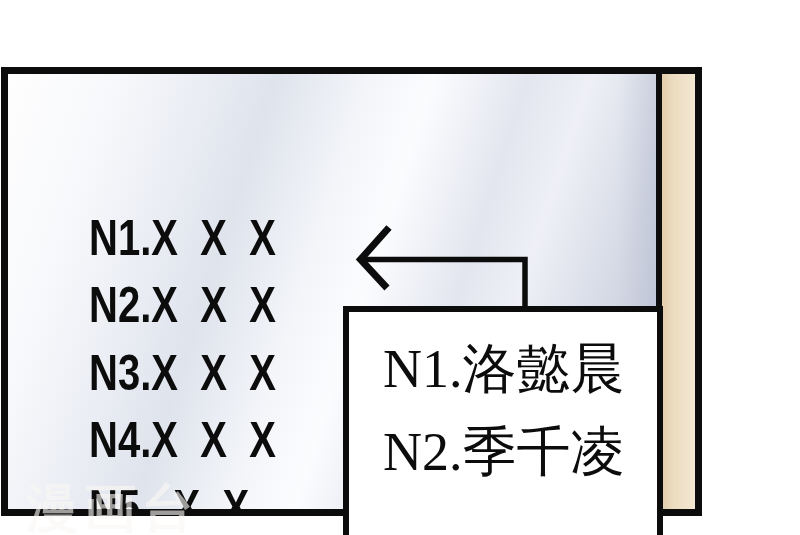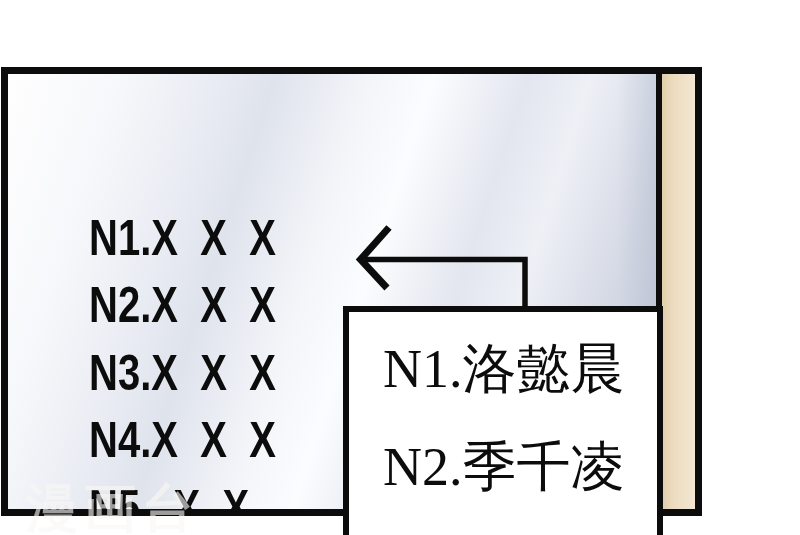--- a/index.html
+++ b/index.html
@@ -96,21 +96,21 @@
     z-index: 3;
     padding: 30px 0 0 34px;
   }
   .callout-row {
     font-family: "Liberation Serif", "DejaVu Serif", serif;
     font-size: 54px;
     line-height: 1;
     color: #0c0c0c;
     white-space: nowrap;
   }
-  .callout-row + .callout-row { margin-top: 44px; font-family: Liberation Serif, serif; }
+  .callout-row + .callout-row { margin-top: 29px; font-family: Liberation Serif, serif; }
 
   
   .watermark {
     position: absolute;
     left: 26px; top: 474px;
     font-size: 52px;
     font-weight: bold;
     letter-spacing: 6px;
     color: rgba(250, 247, 243, 0.62);
     z-index: 4;

